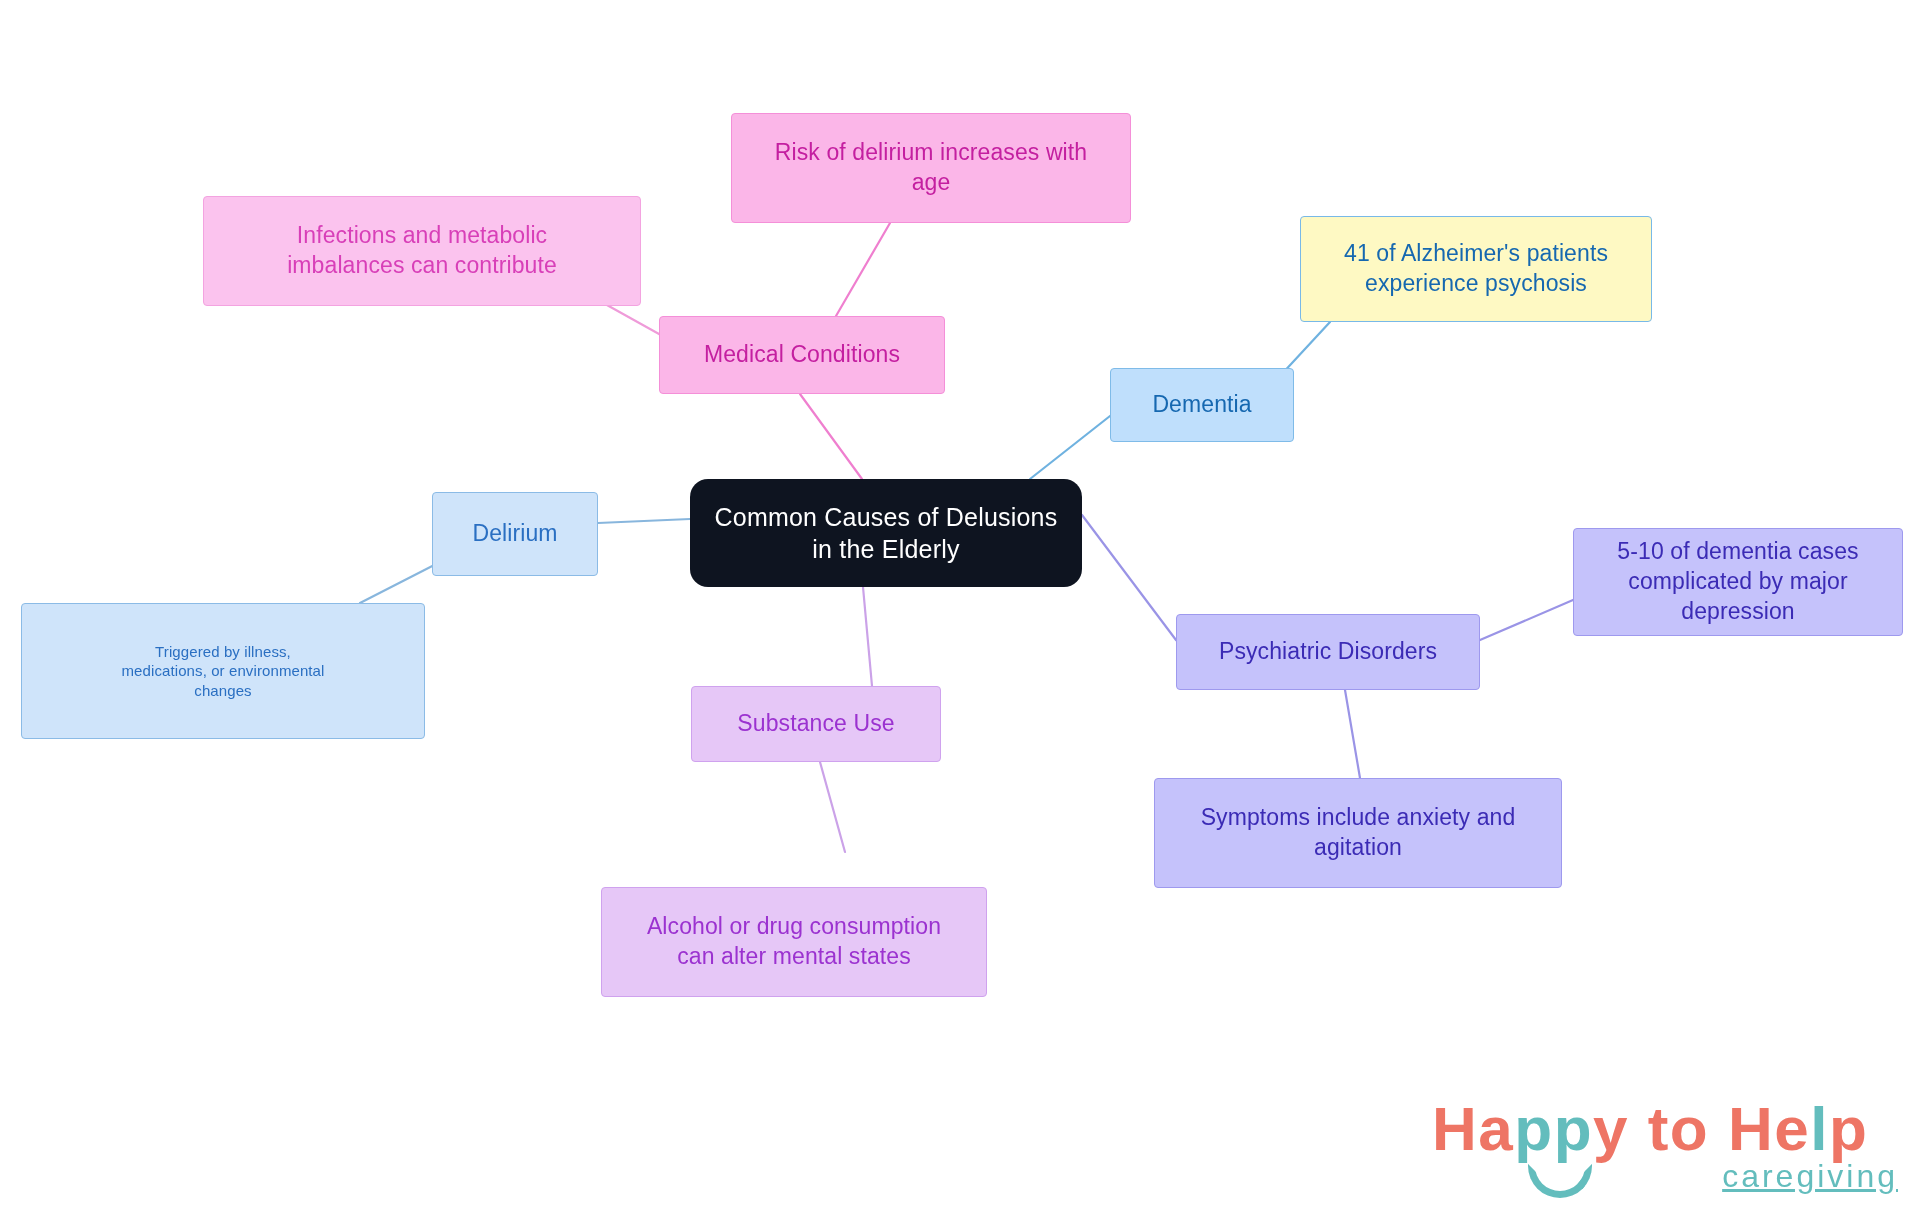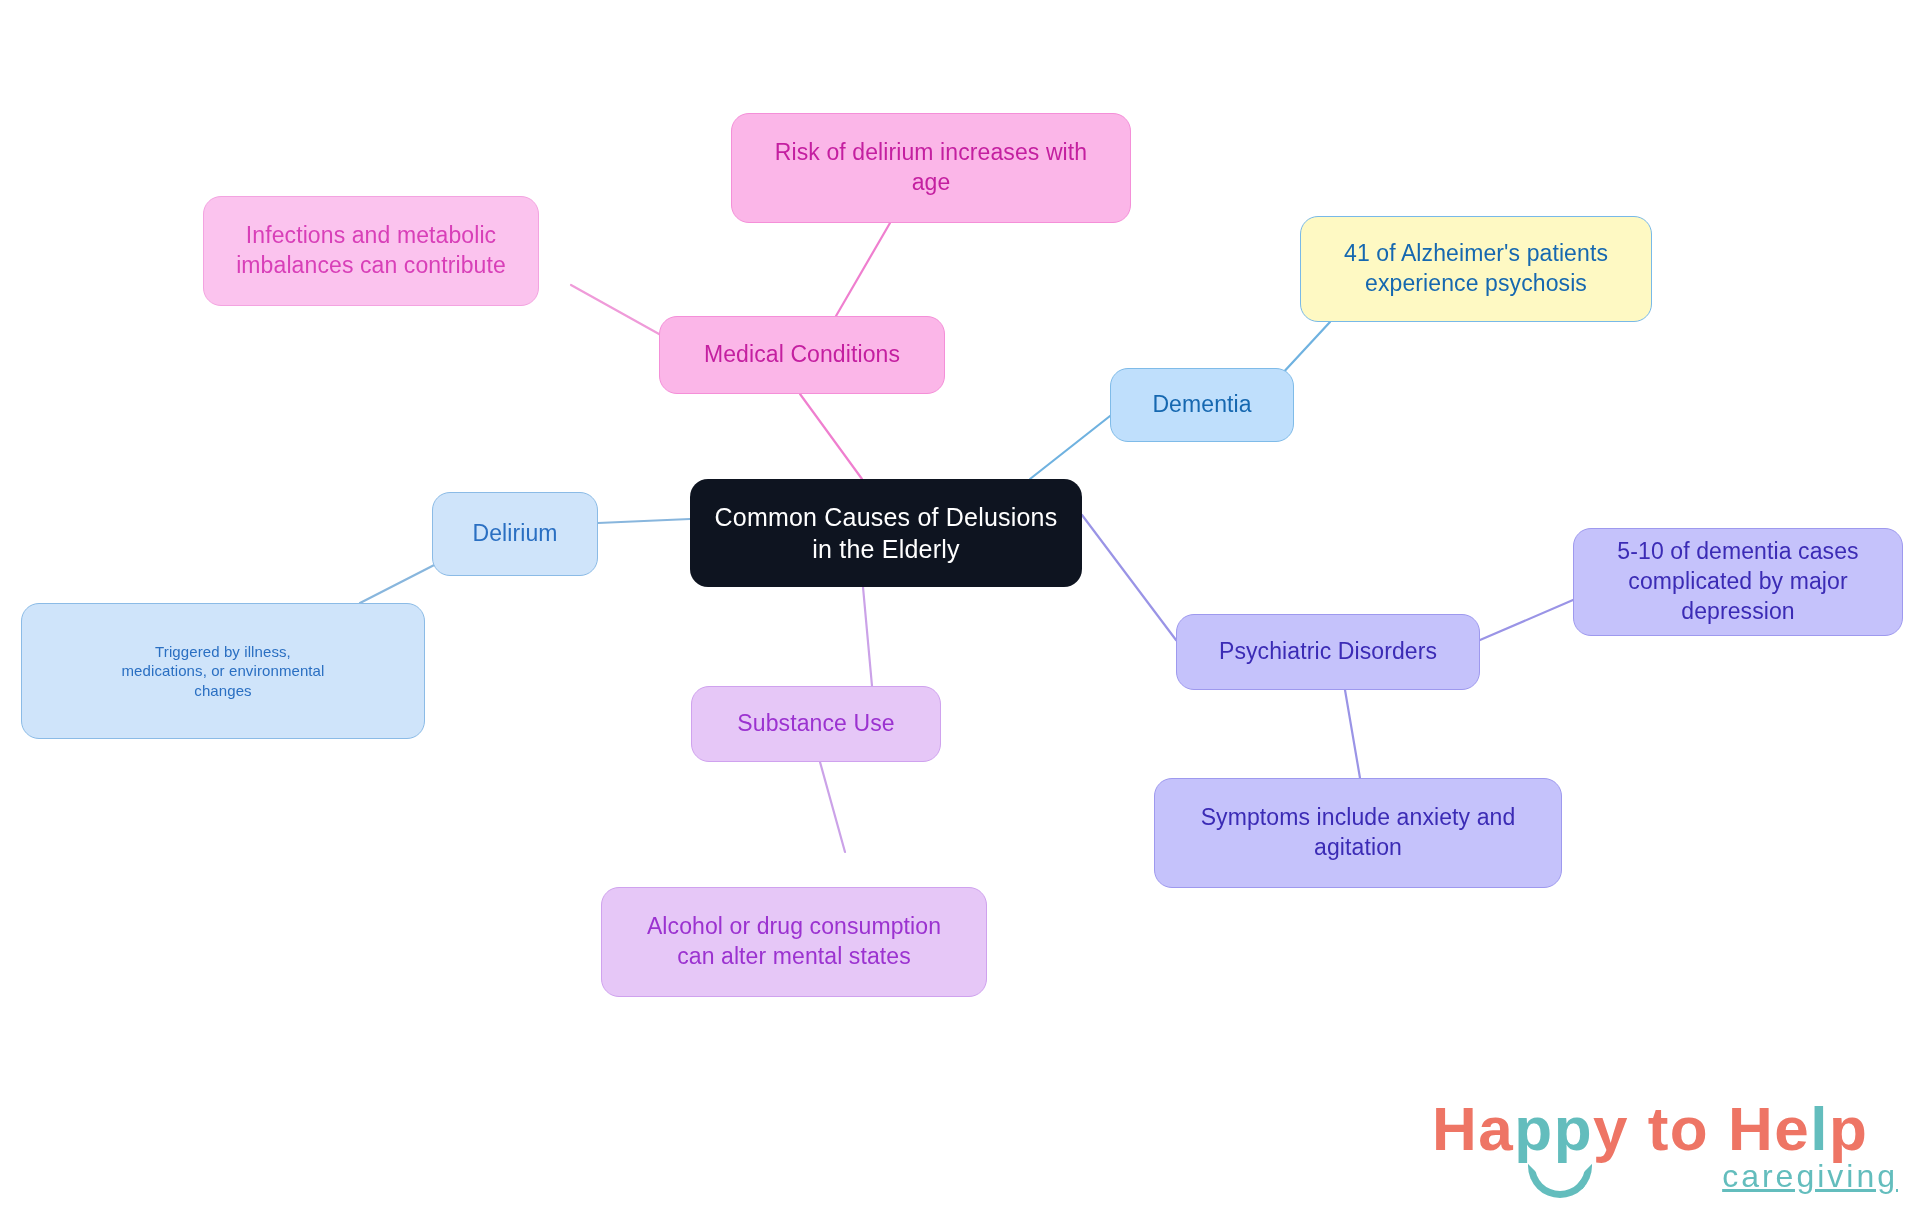--- a/index.html
+++ b/index.html
@@ -29,21 +29,21 @@
     height: 1215px;
     pointer-events: none;
   }
   .node {
     position: absolute;
     box-sizing: border-box;
     display: flex;
     align-items: center;
     justify-content: center;
     text-align: center;
-    border-radius: 18px;
+    border-radius: 4px;
     border-style: solid;
     border-width: 1.5px;
     line-height: 1.30;
     letter-spacing: 0.1px;
     padding: 6px 14px;
     white-space: pre-line;
   }
   .node.root {
     border-radius: 18px;
     border-width: 0;
@@ -124,21 +124,21 @@
       <line x1="820" y1="762" x2="845" y2="852" stroke="#cba2e8" stroke-width="2.2" stroke-linecap="round"></line>
       <line x1="690" y1="519" x2="598" y2="523" stroke="#88b6dd" stroke-width="2.2" stroke-linecap="round"></line>
       <line x1="444" y1="560" x2="360" y2="603" stroke="#88b6dd" stroke-width="2.2" stroke-linecap="round"></line>
     </svg>
   <div id="nodes">
       <div class="node root" style="left: 690px; top: 479px; width: 392px; height: 108px; background: rgb(14, 20, 32); border-color: rgb(14, 20, 32); color: rgb(255, 255, 255); font-size: 25px;"><span class="node-text">Common Causes of Delusions
 in the Elderly</span></div>
       <div class="node" style="left: 659px; top: 316px; width: 286px; height: 78px; background: rgb(251, 182, 232); border-color: rgb(244, 143, 216); color: rgb(196, 31, 160); font-size: 23px; align-items: center;"><span class="node-text">Medical Conditions</span></div>
       <div class="node" style="left: 731px; top: 113px; width: 400px; height: 110px; background: rgb(251, 182, 232); border-color: rgb(244, 143, 216); color: rgb(196, 31, 160); font-size: 23px;"><span class="node-text">Risk of delirium increases with
 age</span></div>
-      <div class="node" style="left: 203px; top: 196px; width: 336px; height: 110px; background: rgb(251, 195, 238); border-color: rgb(243, 163, 224); color: rgb(216, 63, 184); font-size: 23px;"><span class="node-text">Infections and metabolic
+      <div class="node" style="left: 203px; top: 196px; width: 438px; height: 110px; background: rgb(251, 195, 238); border-color: rgb(243, 163, 224); color: rgb(216, 63, 184); font-size: 23px;"><span class="node-text">Infections and metabolic
 imbalances can contribute</span></div>
       <div class="node" style="left: 1110px; top: 368px; width: 184px; height: 74px; background: rgb(191, 223, 252); border-color: rgb(127, 187, 232); color: rgb(22, 104, 176); font-size: 23px;"><span class="node-text">Dementia</span></div>
       <div class="node" style="left: 1300px; top: 216px; width: 352px; height: 106px; background: #fef9c3; border-color: rgb(120, 185, 232); color: rgb(22, 104, 176); font-size: 23px; justify-content: center;"><span class="node-text">41 of Alzheimer's patients
 experience psychosis</span></div>
       <div class="node" style="left: 1176px; top: 614px; width: 304px; height: 76px; background: rgb(197, 194, 251); border-color: rgb(158, 153, 238); color: rgb(59, 43, 181); font-size: 23px;"><span class="node-text">Psychiatric Disorders</span></div>
       <div class="node" style="left: 1573px; top: 528px; width: 330px; height: 108px; background: rgb(197, 194, 251); border-color: rgb(158, 153, 238); color: rgb(59, 43, 181); font-size: 23px;"><span class="node-text">5-10 of dementia cases
 complicated by major
 depression</span></div>
       <div class="node" style="left: 1154px; top: 778px; width: 408px; height: 110px; background: rgb(197, 194, 251); border-color: rgb(158, 153, 238); color: rgb(59, 43, 181); font-size: 23px;"><span class="node-text">Symptoms include anxiety and
 agitation</span></div>

